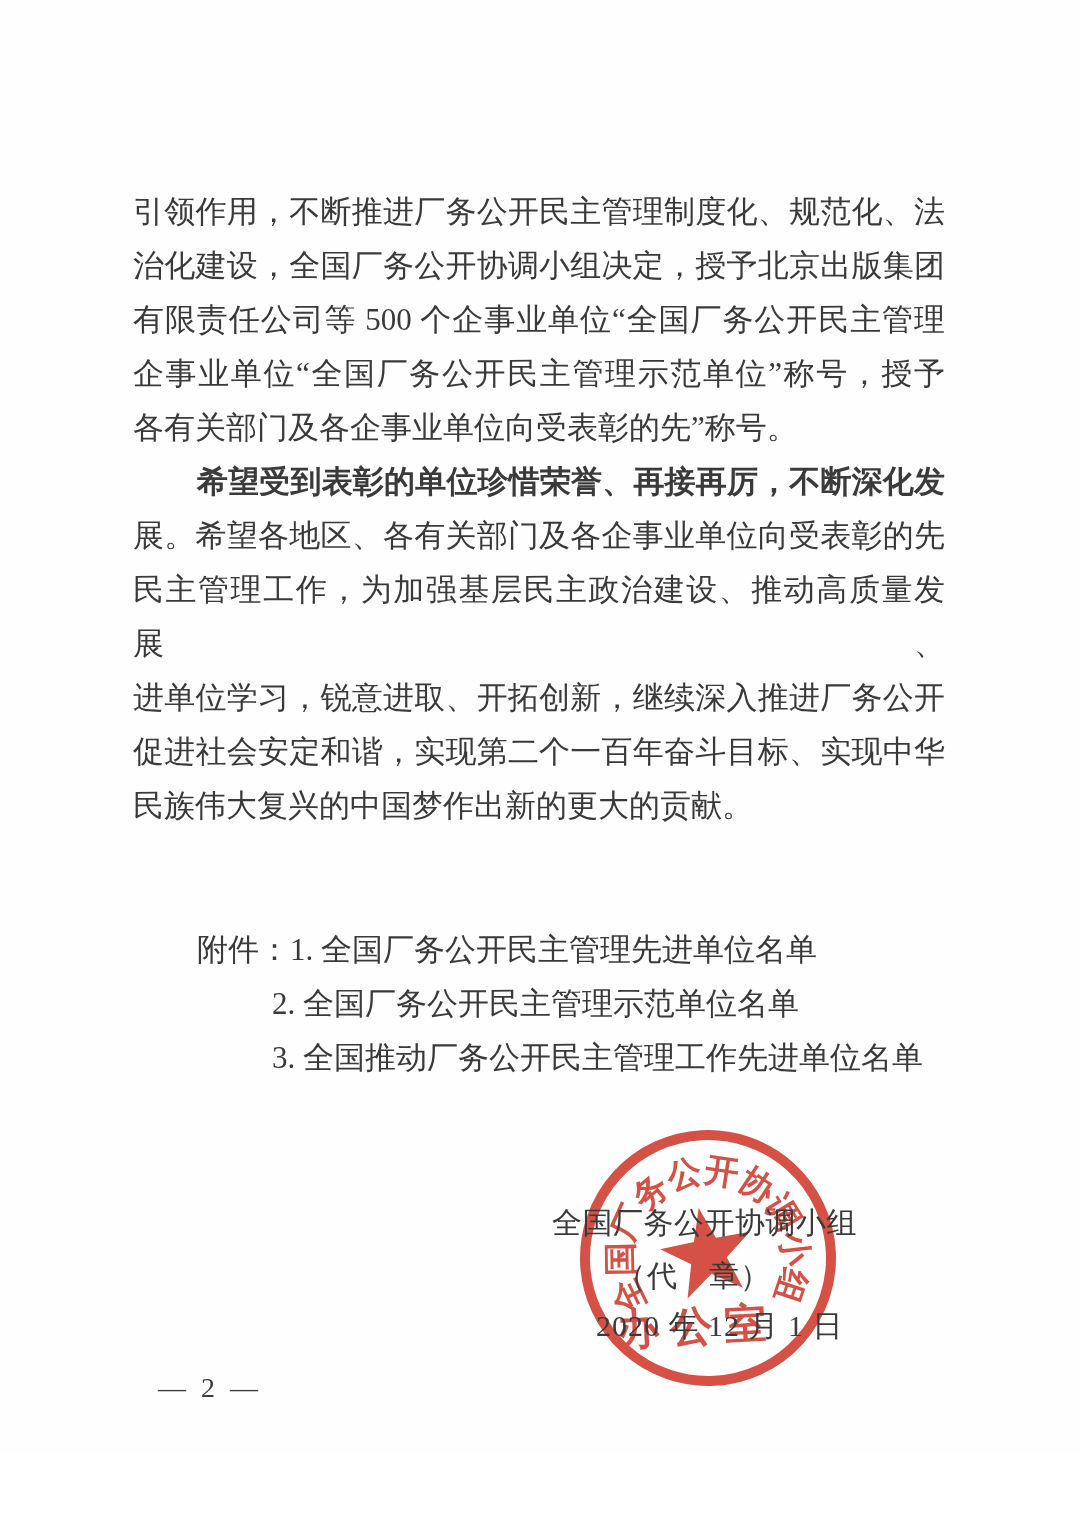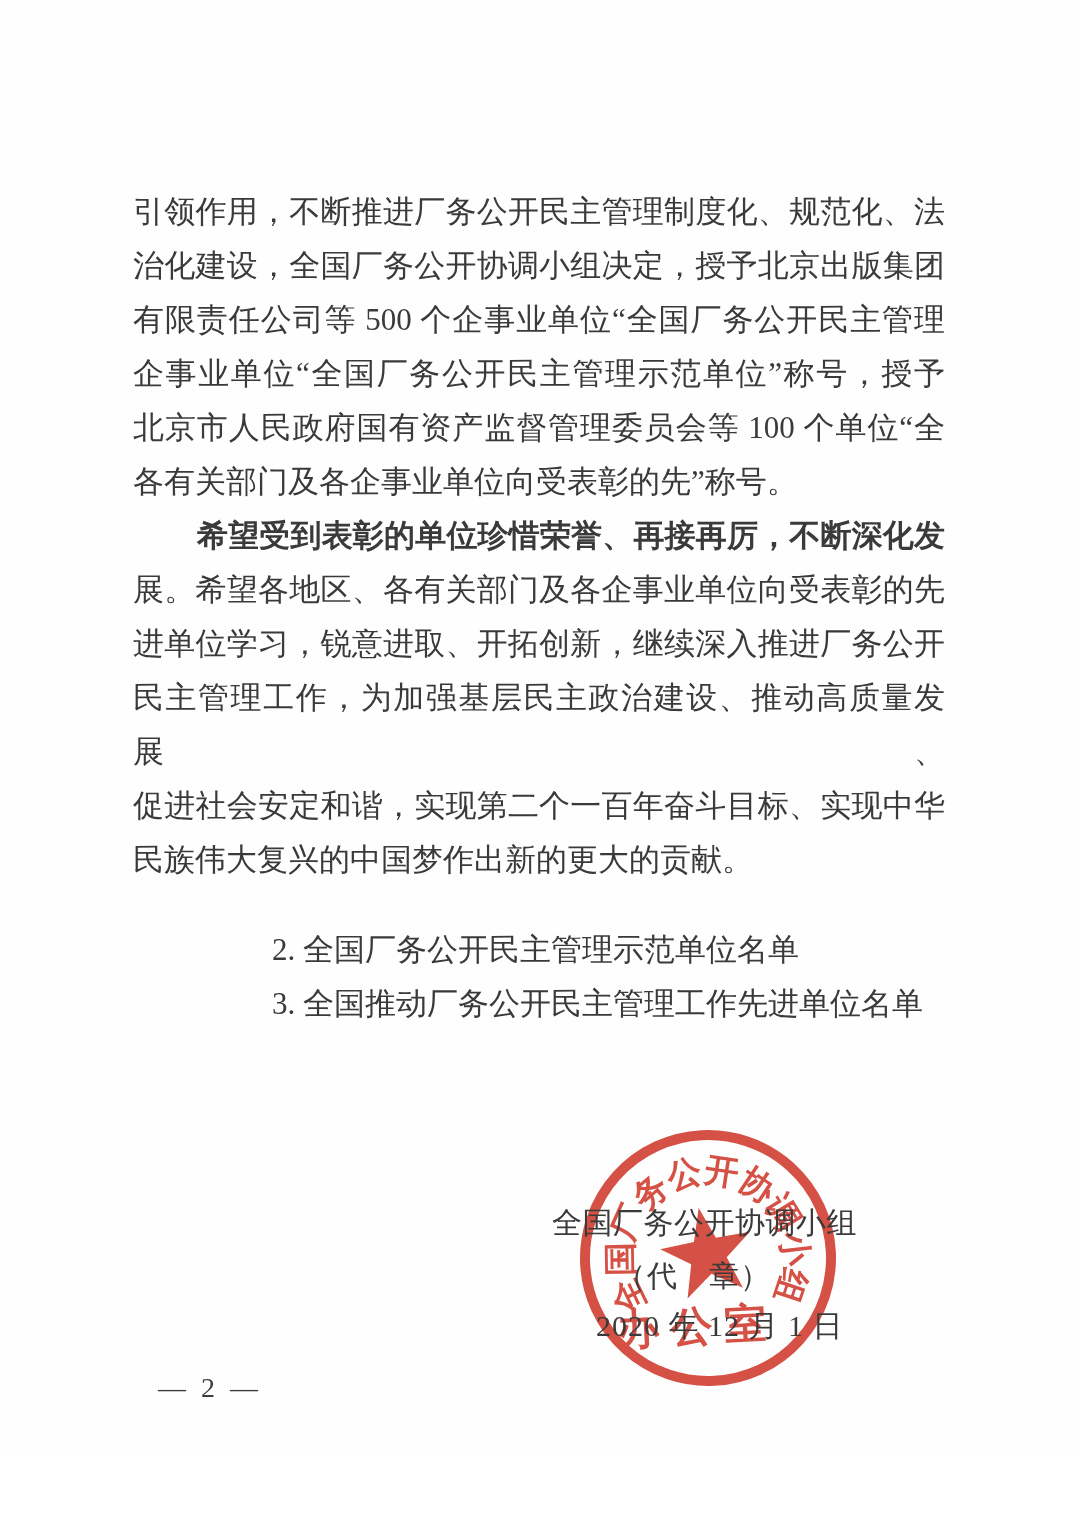--- a/index.html
+++ b/index.html
@@ -102,31 +102,33 @@
 </head>
 <body>
 
 <div class="page">
 
   <section class="body-text">
     <p class="line just">引领作用，不断推进厂务公开民主管理制度化、规范化、法</p>
     <p class="line just">治化建设，全国厂务公开协调小组决定，授予北京出版集团</p>
     <p class="line just">有限责任公司等 500 个企事业单位“全国厂务公开民主管理</p>
     <p class="line just">企事业单位“全国厂务公开民主管理示范单位”称号，授予</p>
-    <p class="line just">北京市人民政府国有资产监督管理委员会等 100 个单位“全</p>
     <p class="line">各有关部门及各企事业单位向受表彰的先”称号。</p>
     <p class="line just indent">希望受到表彰的单位珍惜荣誉、再接再厉，不断深化发</p>
     <p class="line just">展。希望各地区、各有关部门及各企事业单位向受表彰的先</p>
+    <p class="line just">民主管理工作，为加强基层民主政治建设、推动高质量发展、</p>
     <p class="line just">进单位学习，锐意进取、开拓创新，继续深入推进厂务公开</p>
-    <p class="line just">民主管理工作，为加强基层民主政治建设、推动高质量发展、</p>
     <p class="line just">促进社会安定和谐，实现第二个一百年奋斗目标、实现中华</p>
     <p class="line">民族伟大复兴的中国梦作出新的更大的贡献。</p>
   </section>
 
   <section class="attachments">
+    <div>
+      <span>附件：</span><span>1. 全国厂务公开民主管理先进单位名单</span>
+    </div>
     <div class="att-item">2. 全国厂务公开民主管理示范单位名单</div>
     <div class="att-item">3. 全国推动厂务公开民主管理工作先进单位名单</div>
   </section>
 
   <div class="seal-wrap">
     <svg width="300" height="300" viewBox="-150 -150 300 300">
       <g transform="rotate(-3)">
         <circle cx="0" cy="0" r="123" fill="none" stroke="#d0382a" stroke-width="10"></circle>
         <path id="sealArc" d="M -62 44 A 76 76 0 1 1 62 44" fill="none"></path>
         <text font-size="34" letter-spacing="-1" fill="#d0382a" font-family="Liberation Serif, DejaVu Serif, serif" font-weight="bold">

